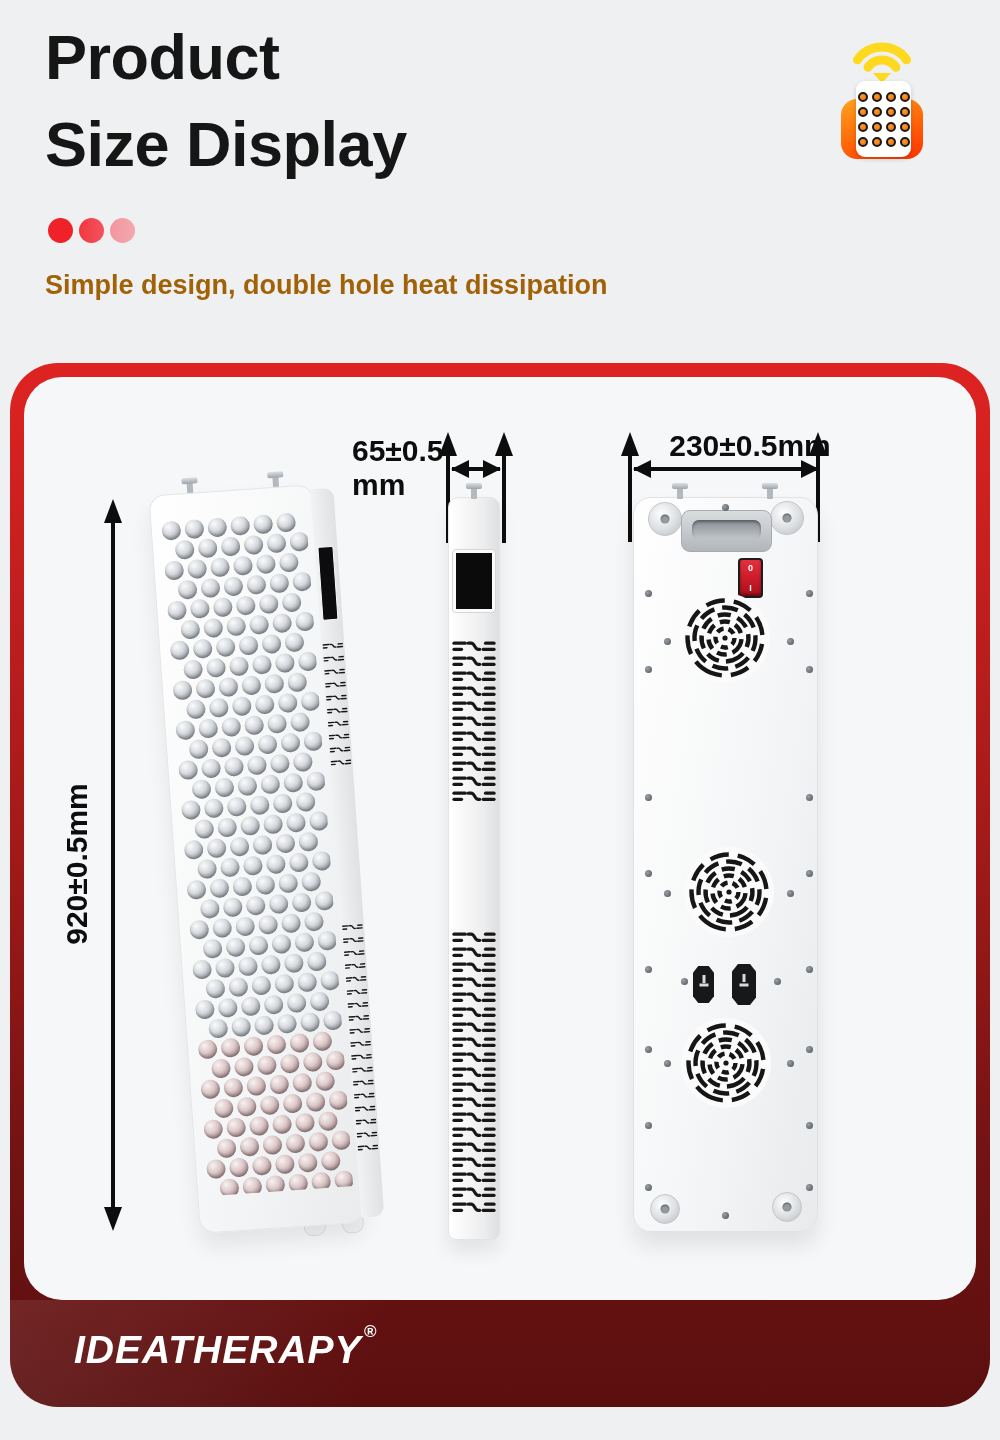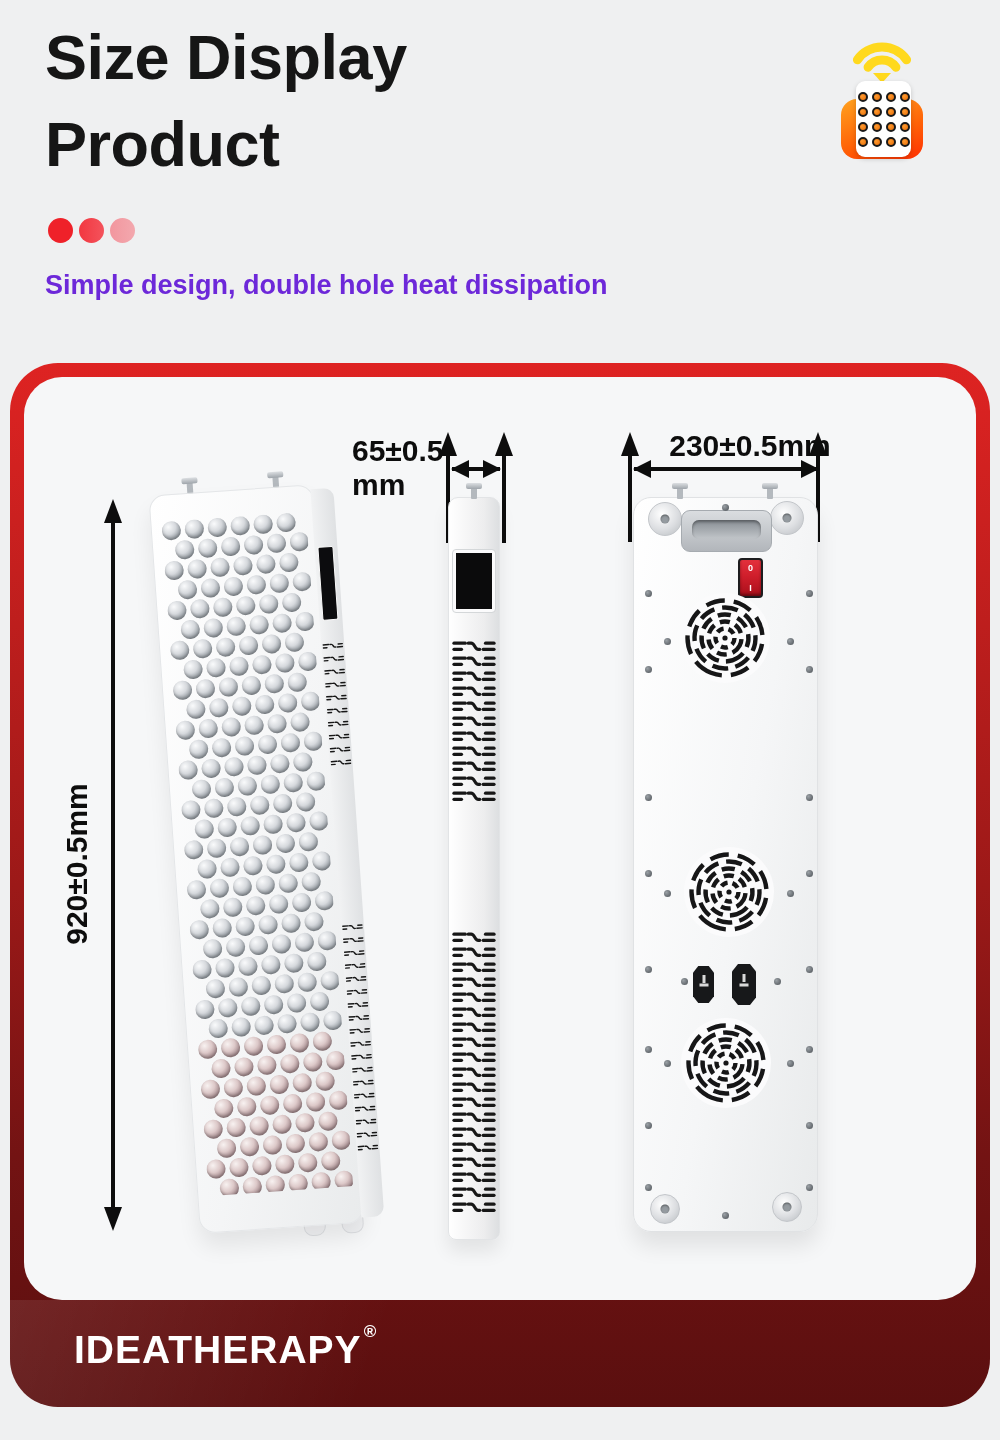--- a/index.html
+++ b/index.html
@@ -14,41 +14,41 @@
 
   
   .title{position:absolute; left:45px; top:14px; font-size:63px; line-height:87px;
          font-weight:700; letter-spacing:-.5px; color:var(--title);}
   .title span{display:block;}
   .dots{position:absolute; left:48px; top:218px; display:flex; gap:6px;}
   .dots i{width:25px; height:25px; border-radius:50%; display:block;}
   .dots .d1{background:var(--accent-red);}
   .dots .d2{background:linear-gradient(90deg,#f23740,var(--dot2));}
   .dots .d3{background:linear-gradient(90deg,#f2969e,var(--dot3));}
-  .subtitle{position:absolute; left:45px; top:270px; font-size:27px; font-weight:700; color:#6d28d9;}
+  .subtitle{position:absolute; left:45px; top:270px; font-size:27px; font-weight:700; color:#a16207;}
 
   .remote{position:absolute; left:836px; top:24px; width:100px; height:140px;}
   .remote .wifi{position:absolute; left:9px; top:2px; width:74px; height:58px;}
   .remote-body{position:absolute; left:5px; top:75px; width:82px; height:60px; border-radius:16px;
       background:linear-gradient(160deg,var(--remote-top) 0%,#ff6207 58%,var(--remote-bottom) 100%);}
   .remote-panel{position:absolute; left:20px; top:57px; width:55px; height:76px; background:#fff;
       border-radius:9px; box-shadow:0 2px 5px rgba(0,0,0,.18);
       display:grid; grid-template-columns:repeat(4,10px); grid-auto-rows:10px;
       column-gap:4px; row-gap:5px; justify-content:center; align-content:center;}
   .remote-panel i{width:10px; height:10px; border-radius:50%; border:2px solid #191919;
       background:radial-gradient(circle at 35% 35%,#ff9a2e,#e86e08);}
 
   
   .card{position:absolute; left:10px; top:363px; width:980px; height:1044px; border-radius:48px;
       background:linear-gradient(180deg,var(--border-top) 0%,#c41f1e 20%,#9c1918 50%,#731313 76%,var(--border-bottom) 100%);}
   .card-inner{position:absolute; left:14px; top:14px; width:952px; height:923px;
       background:#f6f7f8; border-radius:38px;}
   .brandbar{position:absolute; left:0; right:0; bottom:0; height:107px; border-radius:0 0 48px 48px;
       display:flex; align-items:flex-start; padding:28px 0 0 64px; color:var(--footer-text);
-      background:linear-gradient(110deg, rgba(255,255,255,.09) 0%, rgba(255,255,255,0) 38%);}
+      background:linear-gradient(110deg, rgba(255,255,255,.09) 0%, rgba(255,255,255,0) 38%);font-style:italic;}
   .brand{font-size:39px; font-weight:700; letter-spacing:1px;}
   .reg{font-size:17px; font-weight:700; margin-left:2px; position:relative; top:-6px;}
 
   
   .varrow,.uparrow{position:absolute; width:4px; background:#0d0d0d;}
   .varrow::before,.uparrow::before{content:""; position:absolute; top:-24px; left:50%;
       transform:translateX(-50%); border-left:9px solid transparent; border-right:9px solid transparent;
       border-bottom:24px solid #0d0d0d;}
   .varrow::after{content:""; position:absolute; bottom:-24px; left:50%; transform:translateX(-50%);
       border-left:9px solid transparent; border-right:9px solid transparent; border-top:24px solid #0d0d0d;}
@@ -160,22 +160,22 @@
   .so2{left:98px; top:466px; width:24px; height:41px;}
   .back-view .foot{width:27px; height:16px; bottom:-12px;}
   .back-view .f1{left:24px;} .back-view .f2{left:134px;}
 </style>
 </head>
 <body>
 
 <div class="page">
 
   <h1 class="title">
+    <span>Product</span>
     <span>Size Display</span>
-    <span>Product</span>
   </h1>
   <div class="dots">
     <i class="d1"></i>
     <i class="d2"></i>
     <i class="d3"></i>
   </div>
   <p class="subtitle">Simple design, double hole heat dissipation</p>
 
   <div class="remote">
     <svg class="wifi" viewBox="0 0 74 56">

